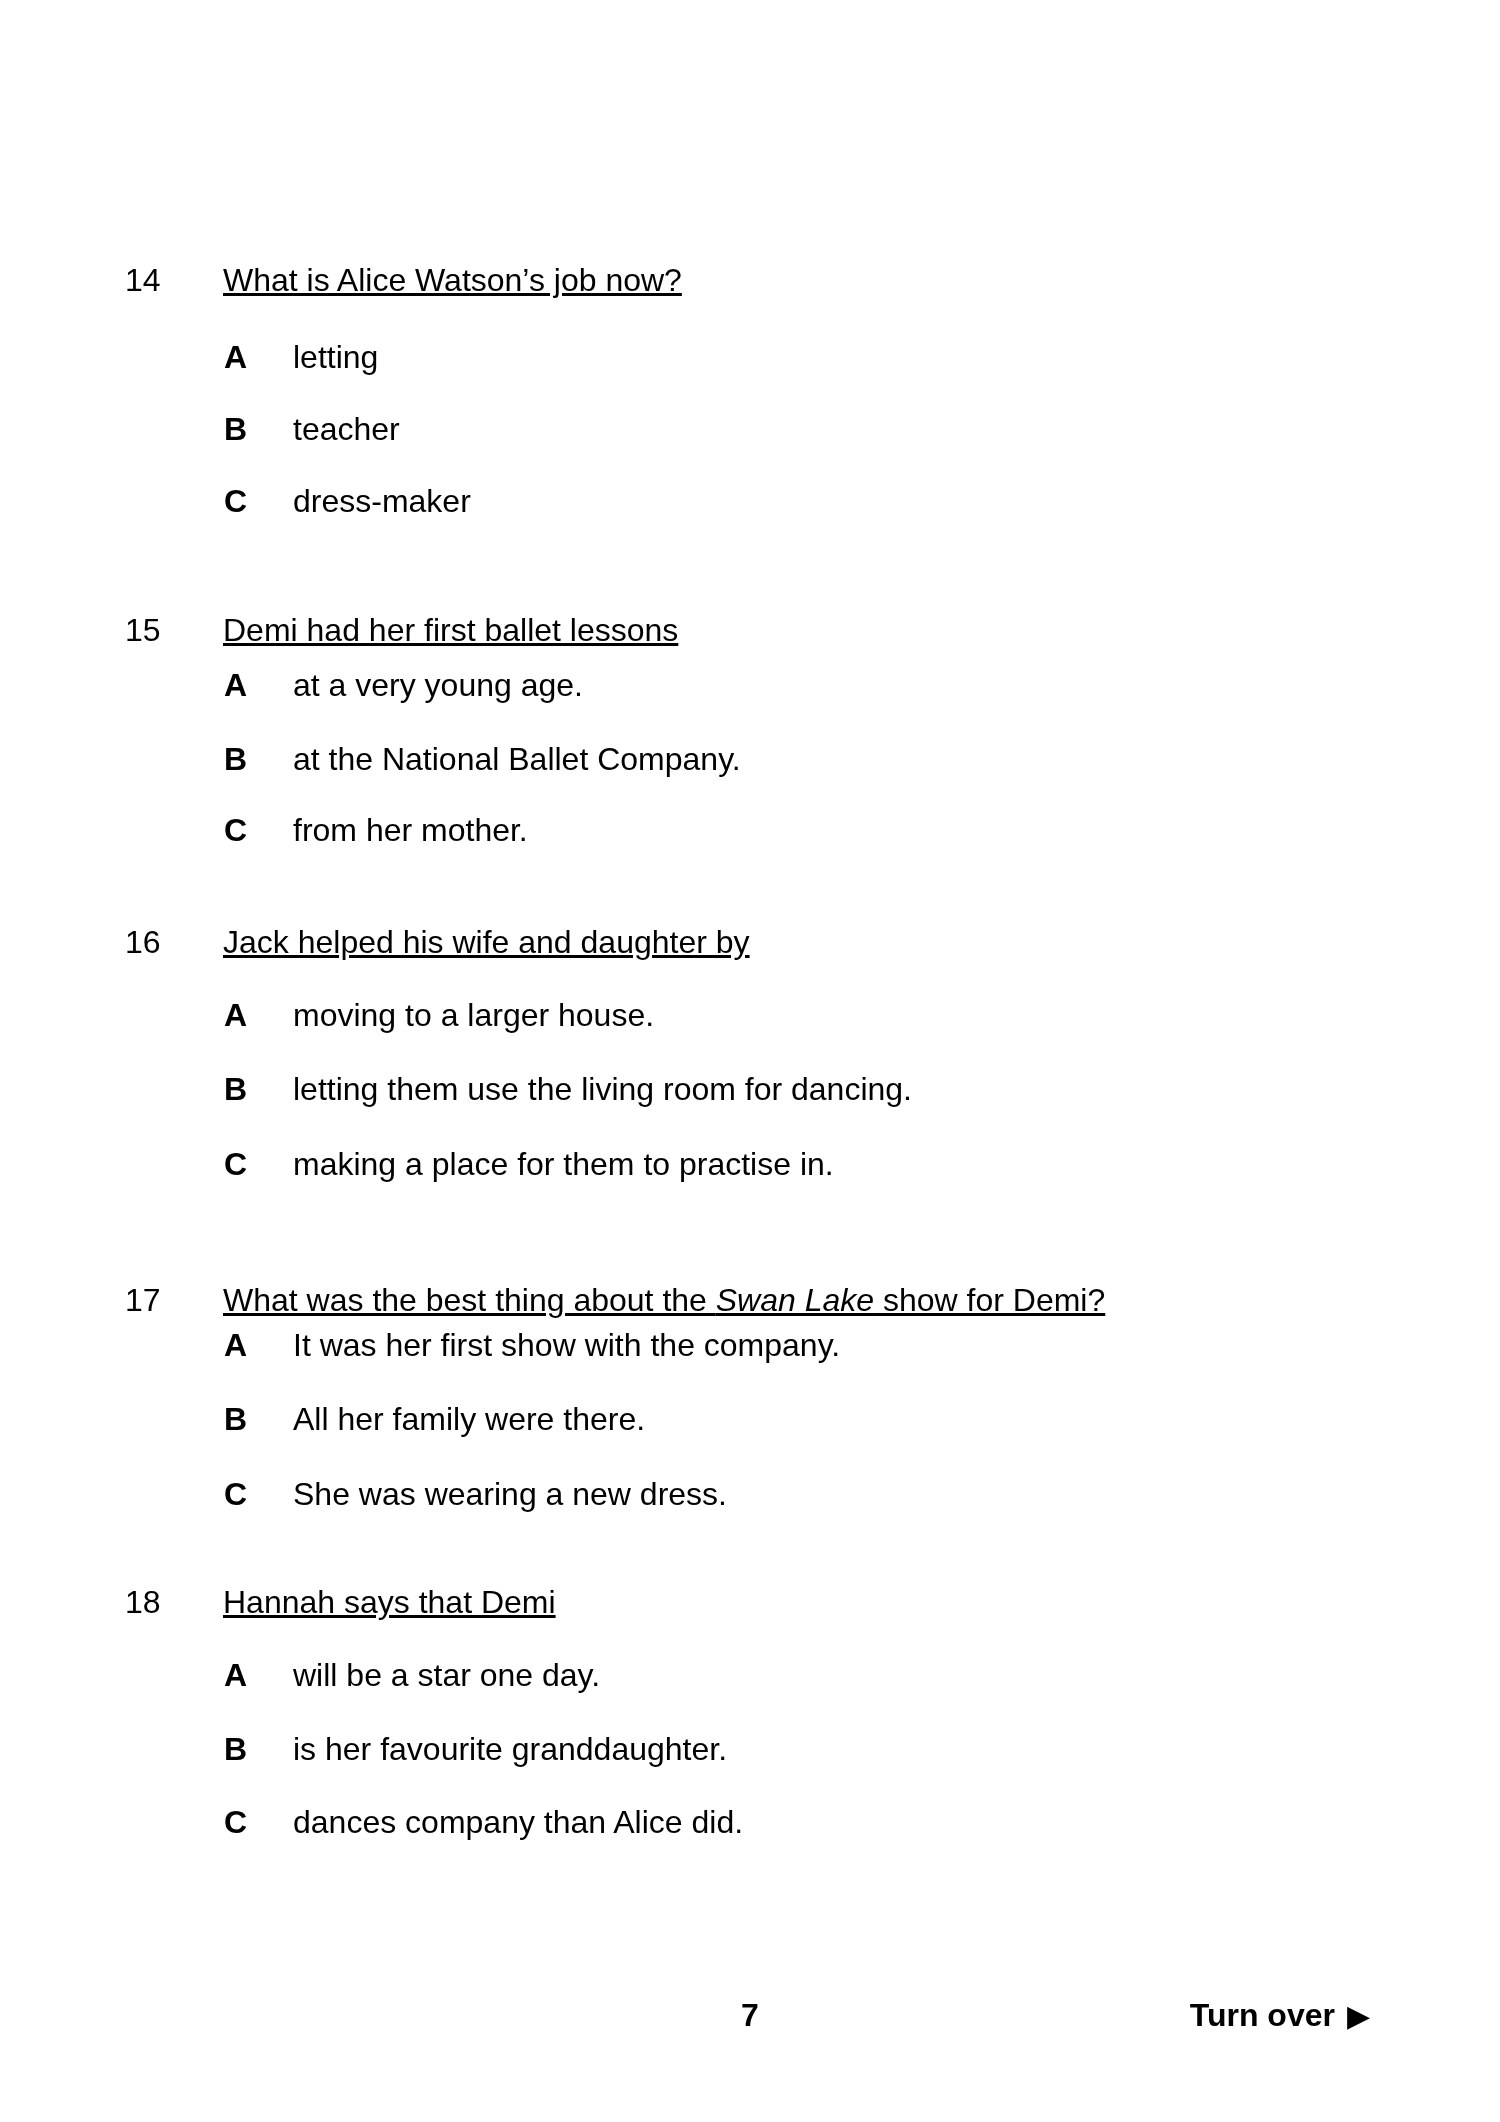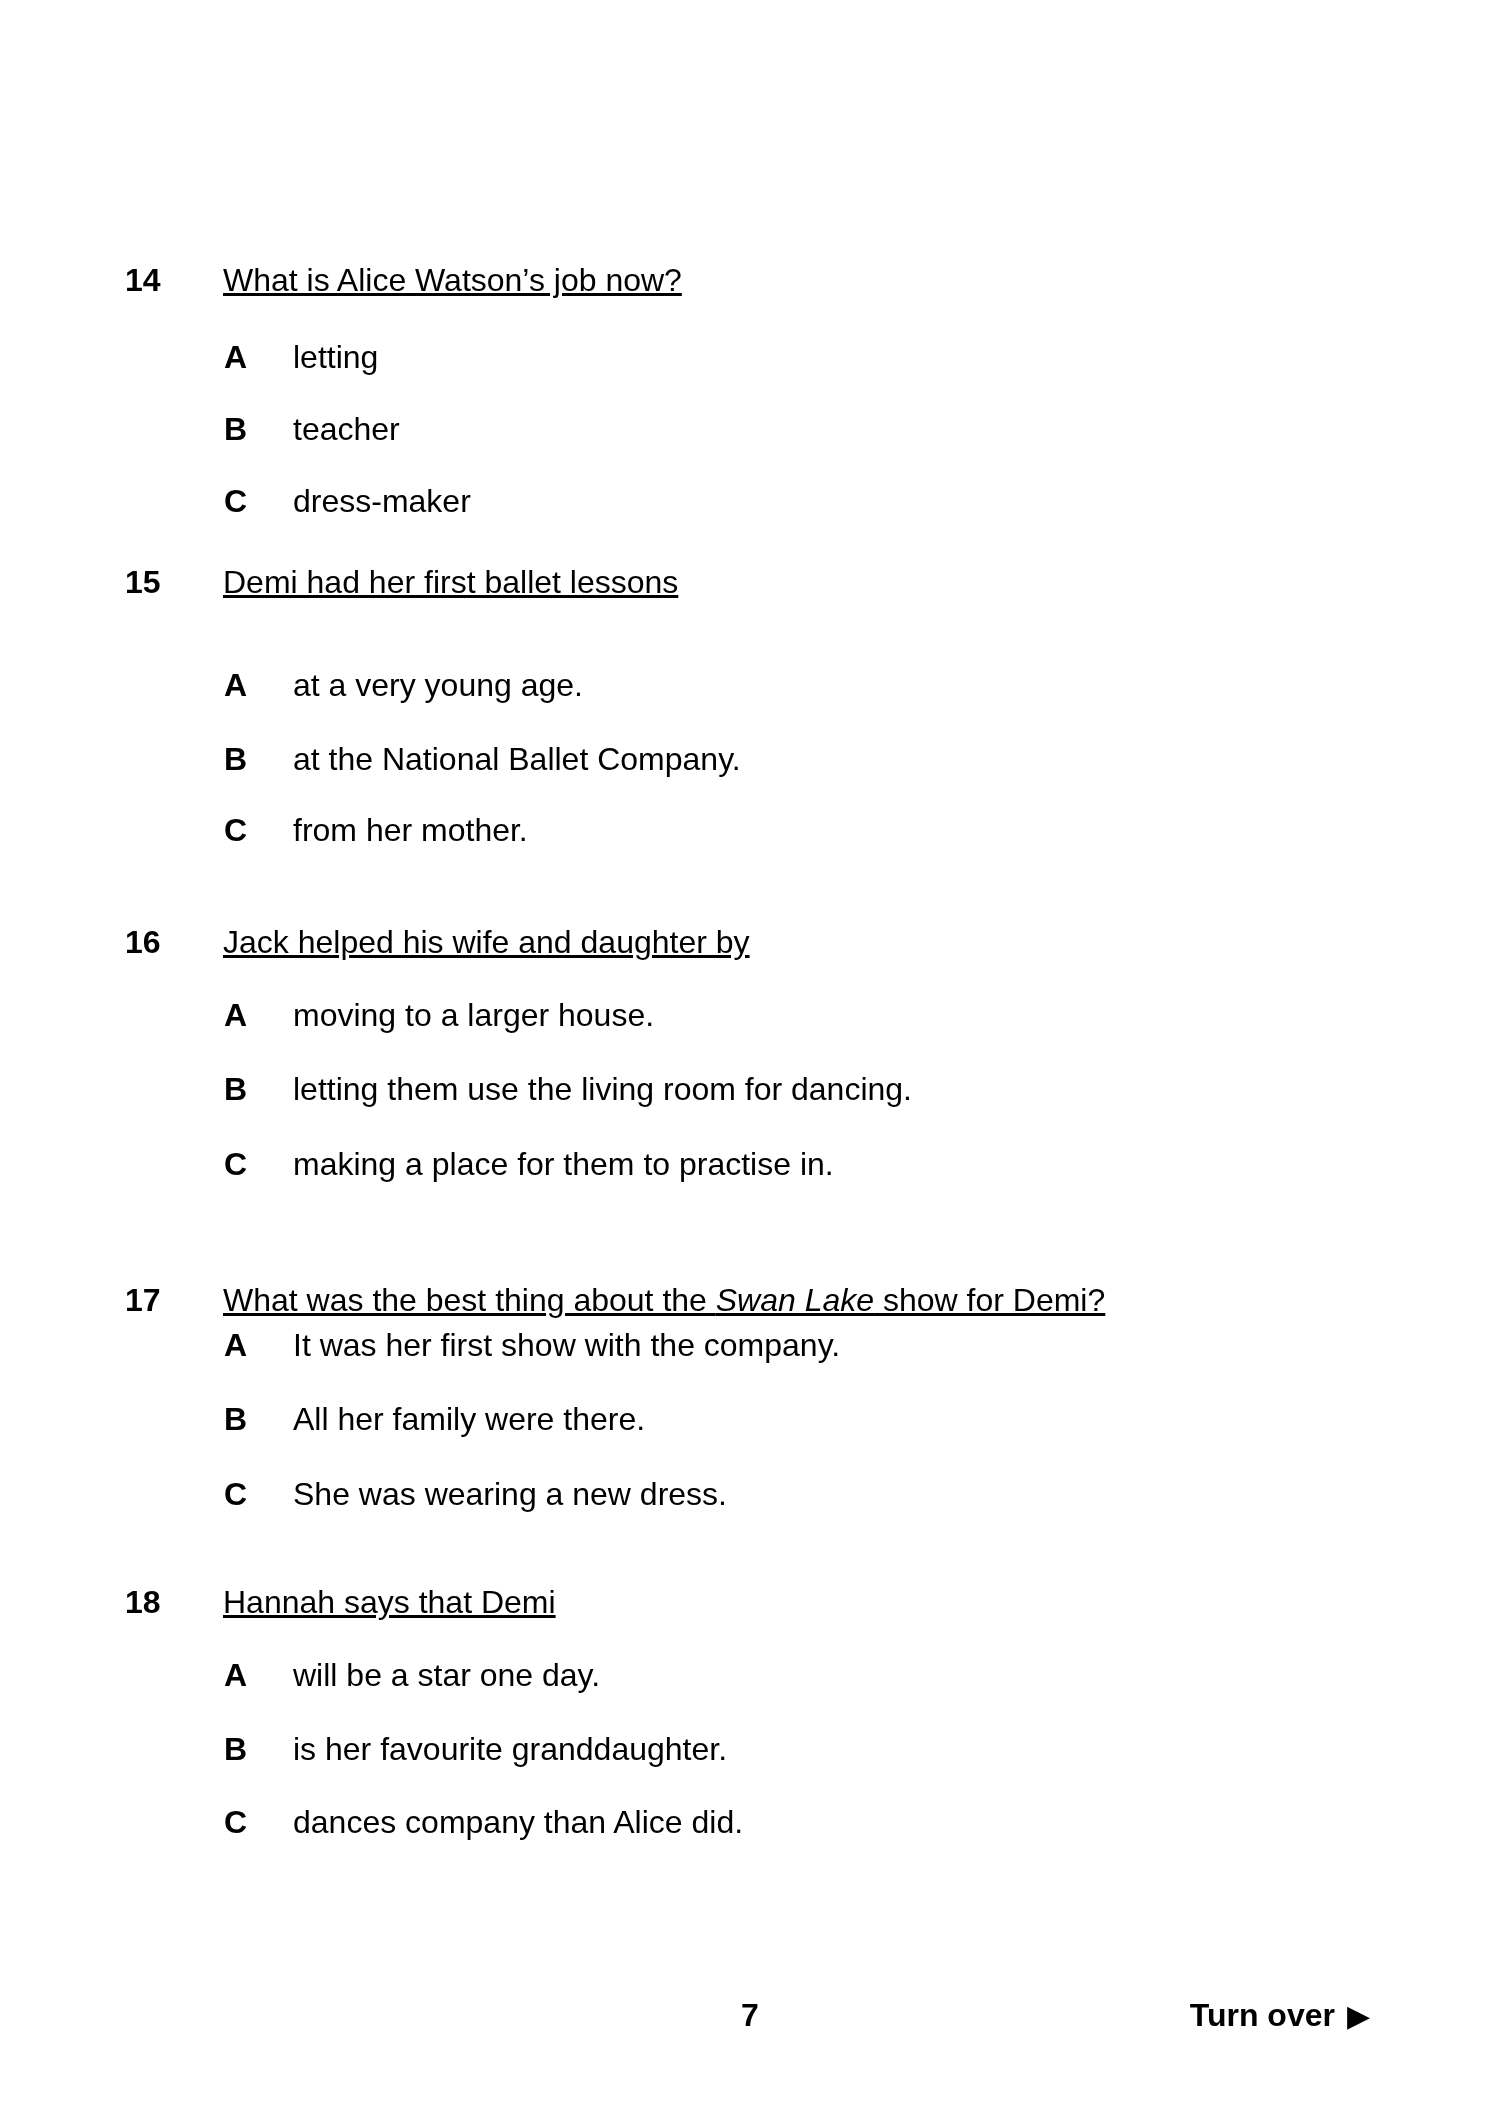--- a/index.html
+++ b/index.html
@@ -21,21 +21,21 @@
     position: absolute;
     left: 0;
     width: 100%;
     height: 40px;
     line-height: 40px;
     white-space: nowrap;
   }
   .qnum {
     position: absolute;
     left: 125px;
-    font-weight: bold;
+    font-weight: normal;
   }
   .qtext {
     position: absolute;
     left: 223px;
     text-decoration: underline;
   }
   .oletter {
     position: absolute;
     left: 224px;
     font-weight: bold;
@@ -80,21 +80,21 @@
   </div>
   <div class="row" style="top:409px">
     <span class="oletter">B</span>
     <span class="otext">teacher</span>
   </div>
   <div class="row" style="top:481px">
     <span class="oletter">C</span>
     <span class="otext">dress-maker</span>
   </div>
 
-  <div class="row" style="top:562px">
+  <div class="row" style="top:610px">
     <span class="qnum">15</span>
     <span class="qtext">Demi had her first ballet lessons</span>
   </div>
   <div class="row" style="top:665px">
     <span class="oletter">A</span>
     <span class="otext">at a very young age.</span>
   </div>
   <div class="row" style="top:739px">
     <span class="oletter">B</span>
     <span class="otext">at the National Ballet Company.</span>

